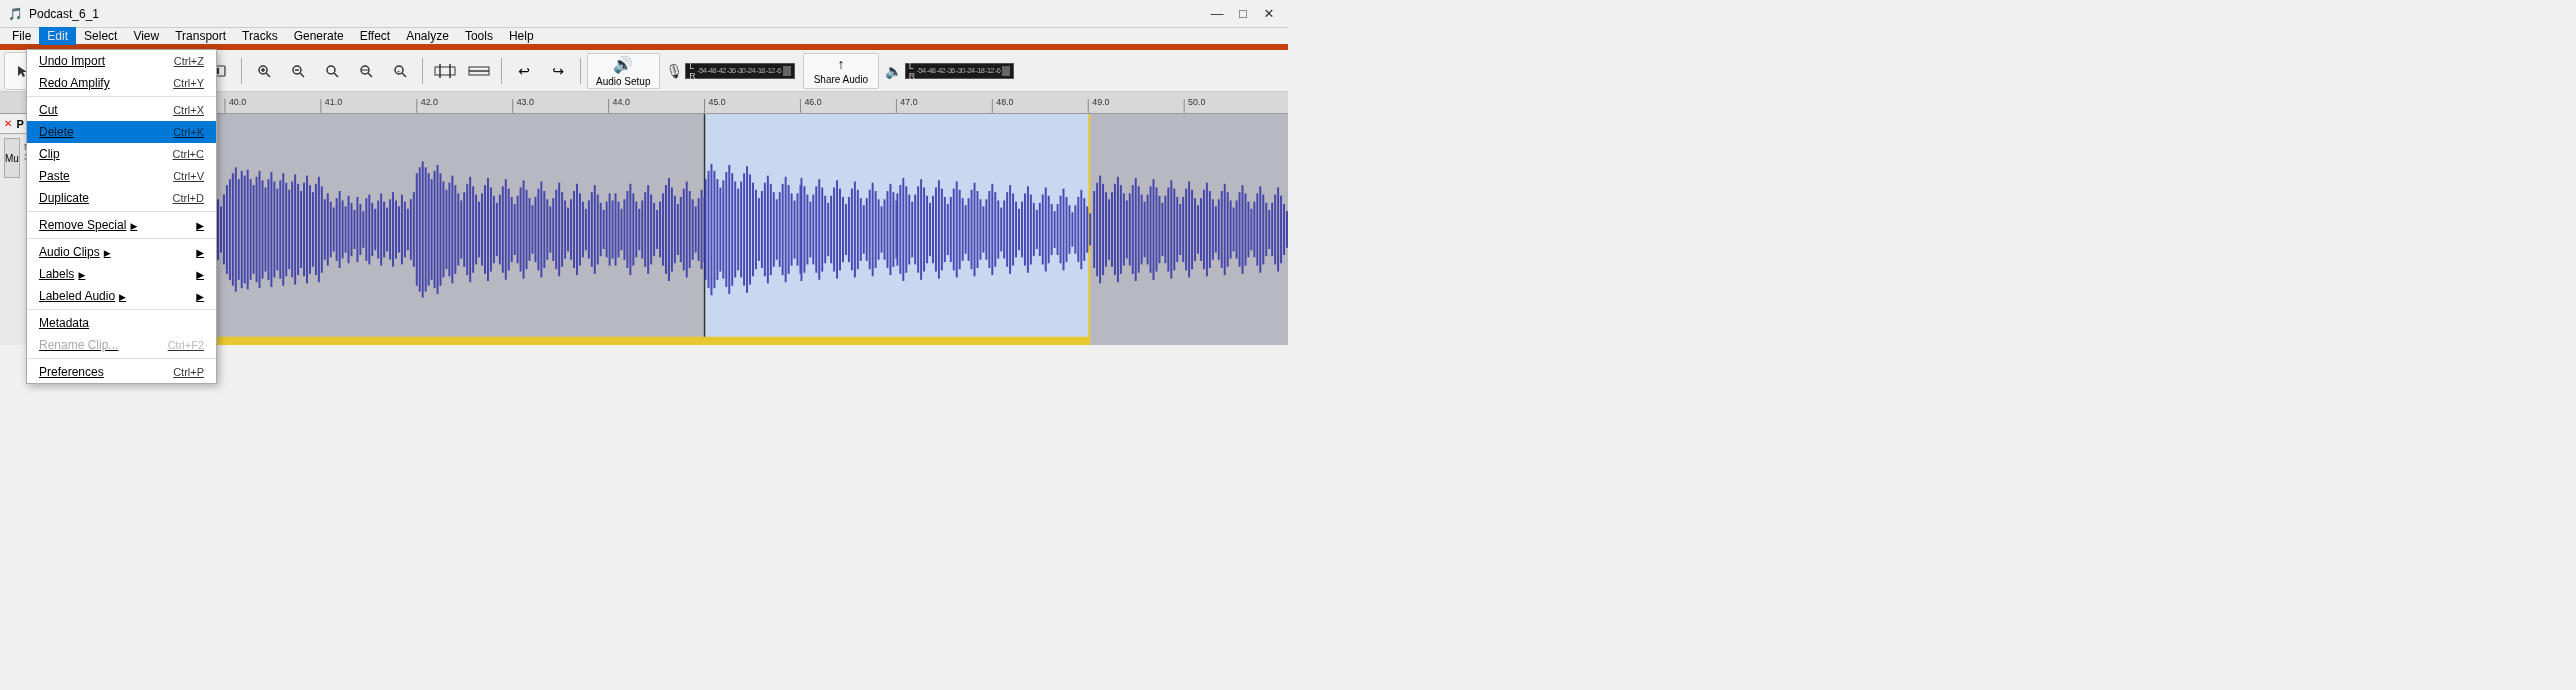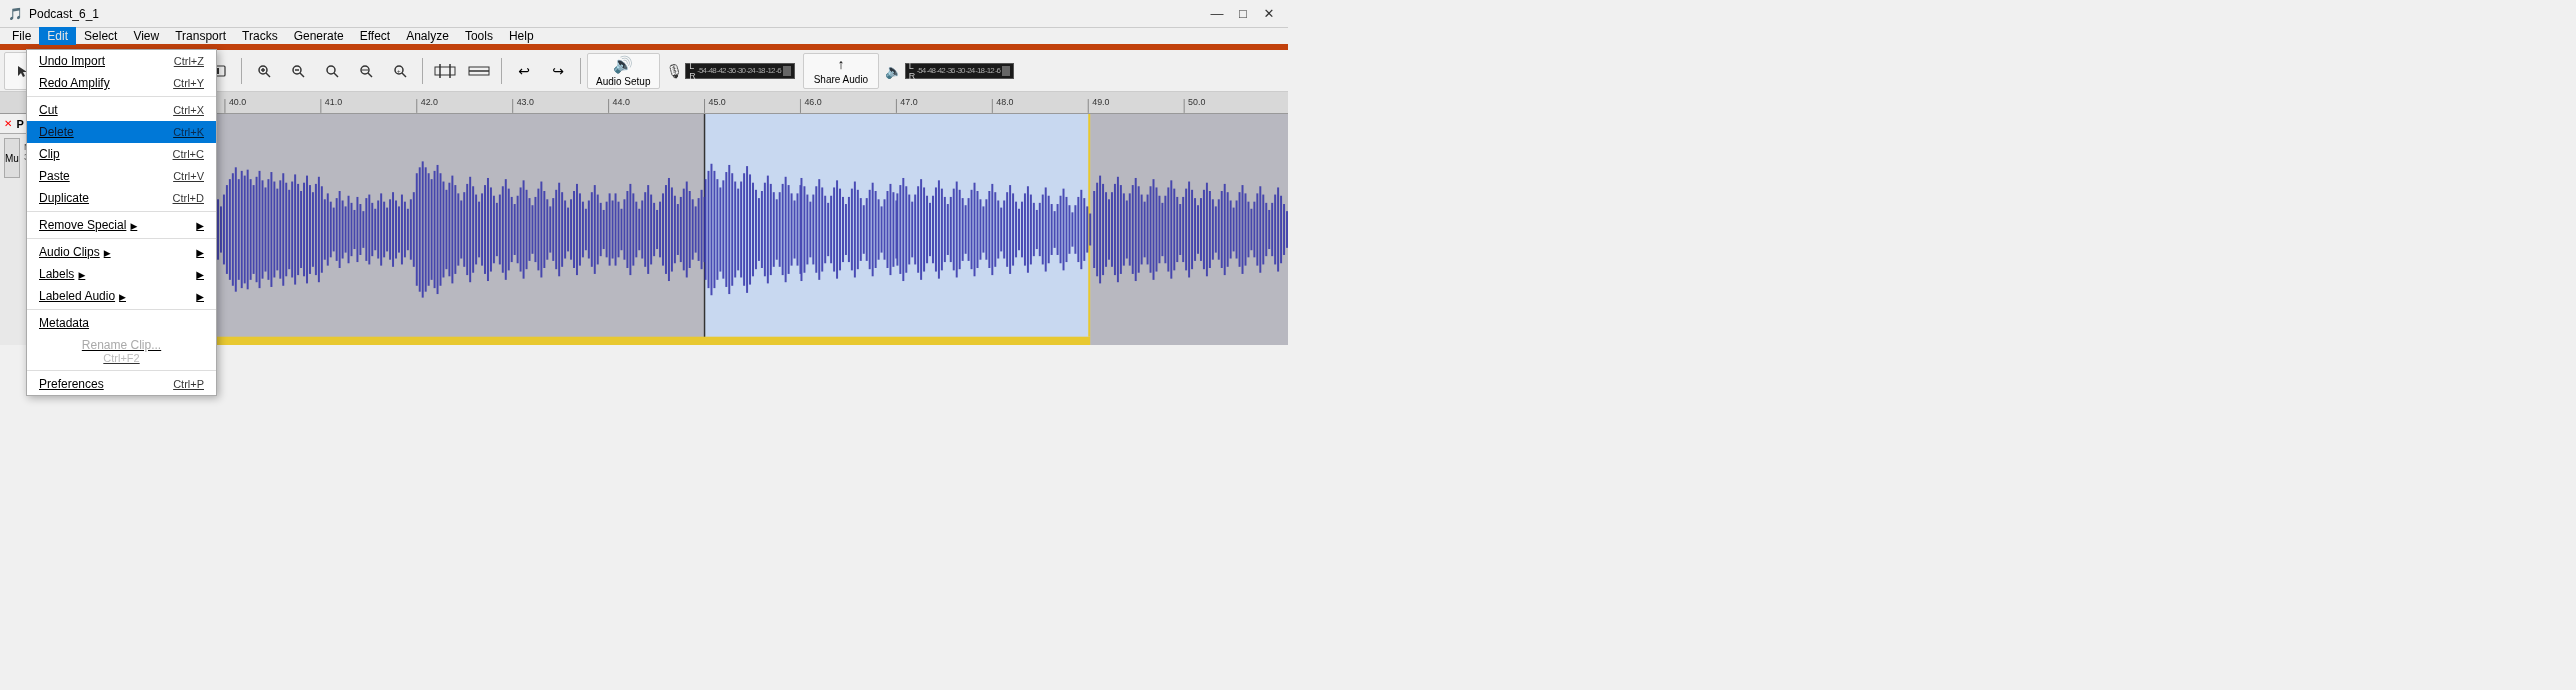--- a/index.html
+++ b/index.html
@@ -230,21 +230,21 @@
     .menu-row {
       display: flex;
       align-items: center;
       justify-content: space-between;
       padding: 4px 12px;
       cursor: pointer;
       color: #000;
       min-height: 22px;
     }
     .menu-row.highlighted { background: #0078d7; color: #0f172a; }
-    .menu-row.disabled { color: #aaa; cursor: default; flex-direction: column; }
+    .menu-row.disabled { color: #aaa; cursor: default; }
     .menu-row-label { flex: 1; }
     .menu-row-shortcut { font-size: 11px; color: inherit; opacity: 0.8; }
     .menu-row-arrow { font-size: 10px; }
     .menu-separator {
       height: 1px;
       background: #ddd;
       margin: 2px 0;
     }
     .submenu-indicator::after {
       content: '▶';

